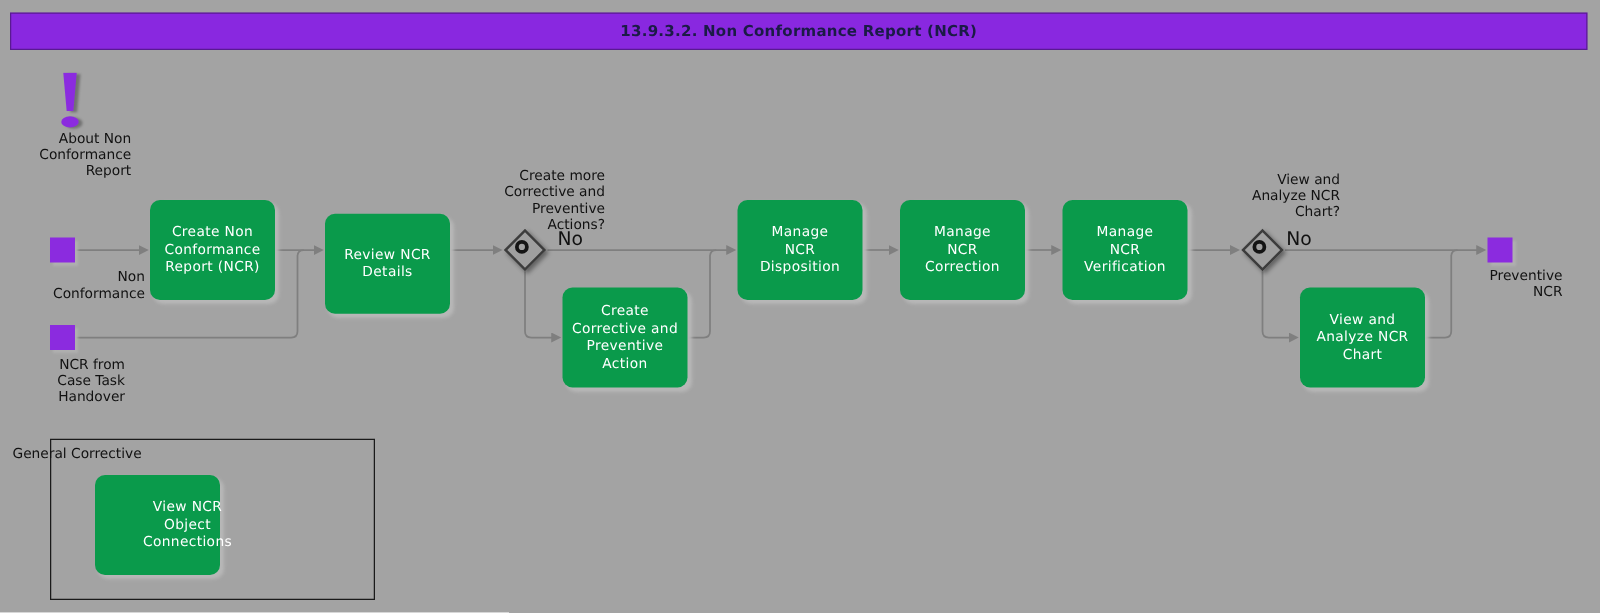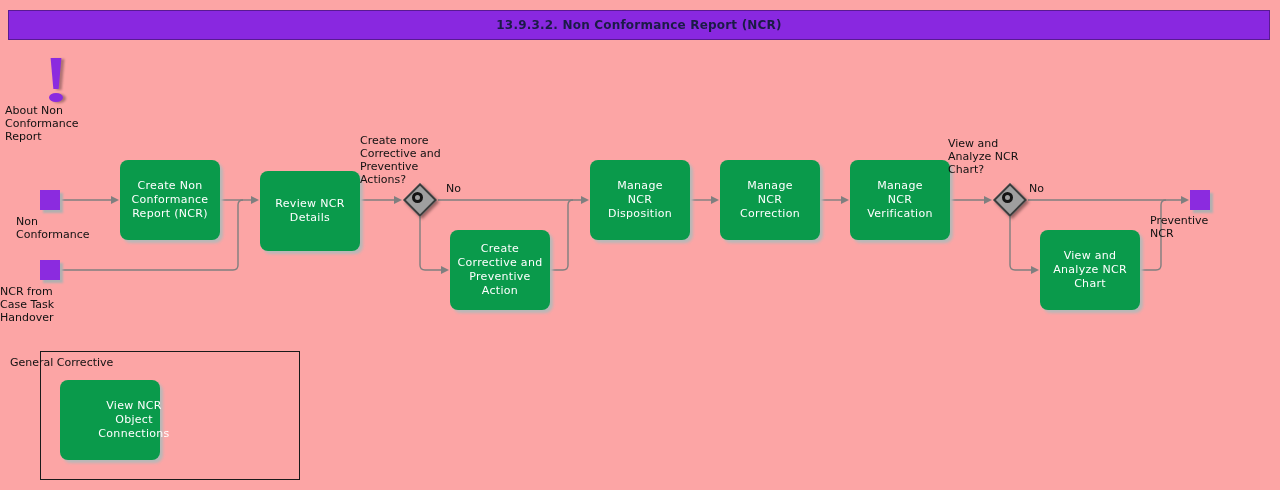--- a/index.html
+++ b/index.html
@@ -3,21 +3,21 @@
 <meta charset="utf-8">
 <style>
   * { margin: 0; padding: 0; box-sizing: border-box; }
   html, body { background: #ffffff; }
   body { font-family: "DejaVu Sans", "Liberation Sans", sans-serif; }
 
   .canvas {
     position: relative;
     width: 1280px;
     height: 490px;
-    background: #fca5a5;
+    background: #a3a3a3;
     overflow: hidden;
   }
 
   .title-bar {
     position: absolute;
     left: 8px; top: 10px;
     width: 1262px; height: 30px;
     background: var(--title-bg, #8928e0);
     border: 1px solid rgba(0,0,0,0.35);
     display: flex; align-items: center; justify-content: center;
@@ -64,27 +64,27 @@
     width: 20px; height: 20px;
     background: var(--event-purple, #8b2bdf);
     box-shadow: 2.5px 2.5px 2px #b0b0b0;
   }
 
   .node-label {
     position: absolute;
     font-size: 11px;
     line-height: 13px;
     color: var(--label-text, #111111);
-    text-align: left;
+    text-align: right;
     white-space: pre-line;
   }
 
   .no-label {
     position: absolute;
-    font-size: 11px;
+    font-size: 15px;
     color: var(--label-text, #111111);
   }
 
   .gateway {
     position: absolute;
     width: 36px; height: 36px;
     filter: drop-shadow(2px 2px 1.5px rgba(0,0,0,0.40));
   }
   .gateway .diamond {
     position: absolute;
@@ -246,20 +246,20 @@
     <div class="ring"></div>
   </div>
   <div class="node-label" style="left:948px; top:137px; width:124px;">View and
 Analyze NCR
 Chart?</div>
   <div class="no-label" style="left:1029px; top:182px;">No</div>
 
   <div class="group-box"></div>
   <div class="group-label">General Corrective</div>
 
-  <div class="activity" style="left:60px; top:380px;padding-left:48px;">
+  <div class="activity" style="left:76px; top:380px;padding-left:48px;">
     <span class="activity-label">View NCR
 Object
 Connections</span>
   </div>
 
 
 </div>
 
 </body></html>

